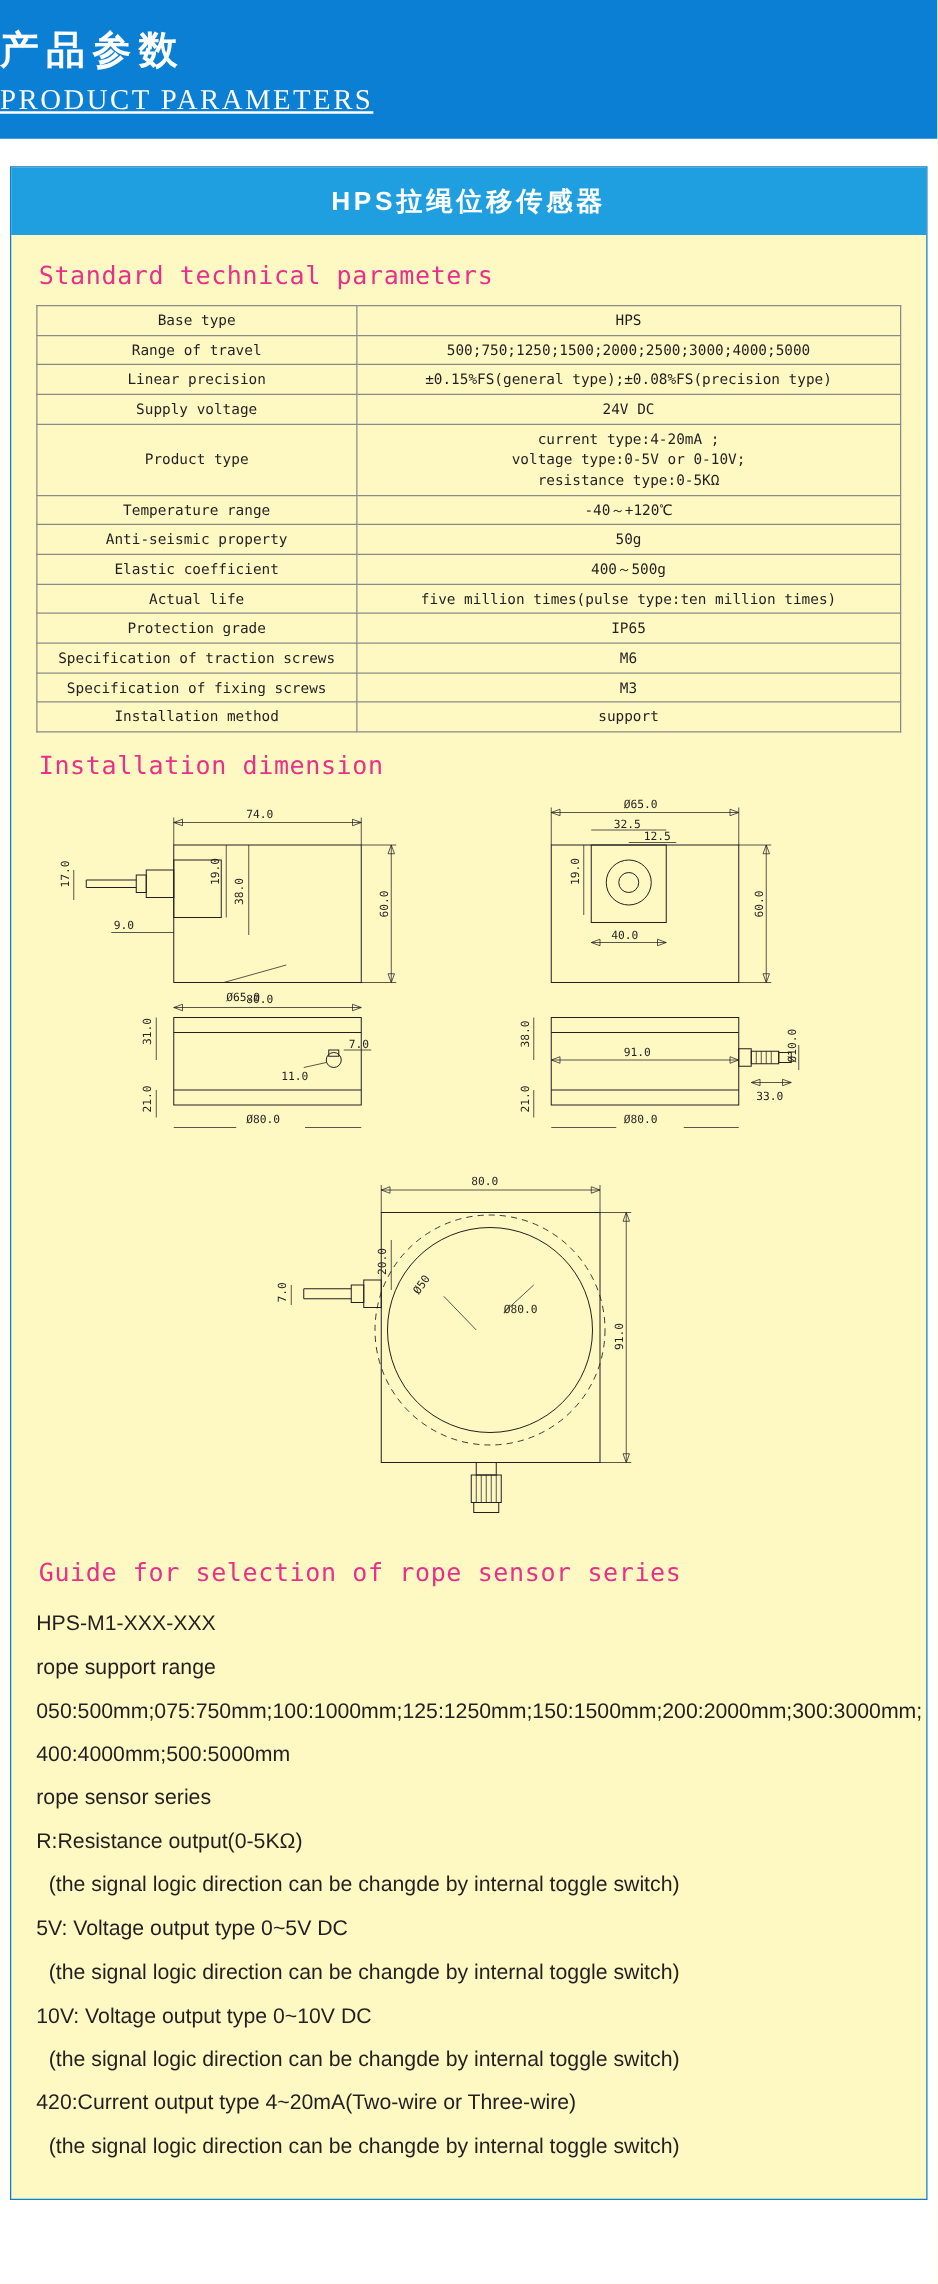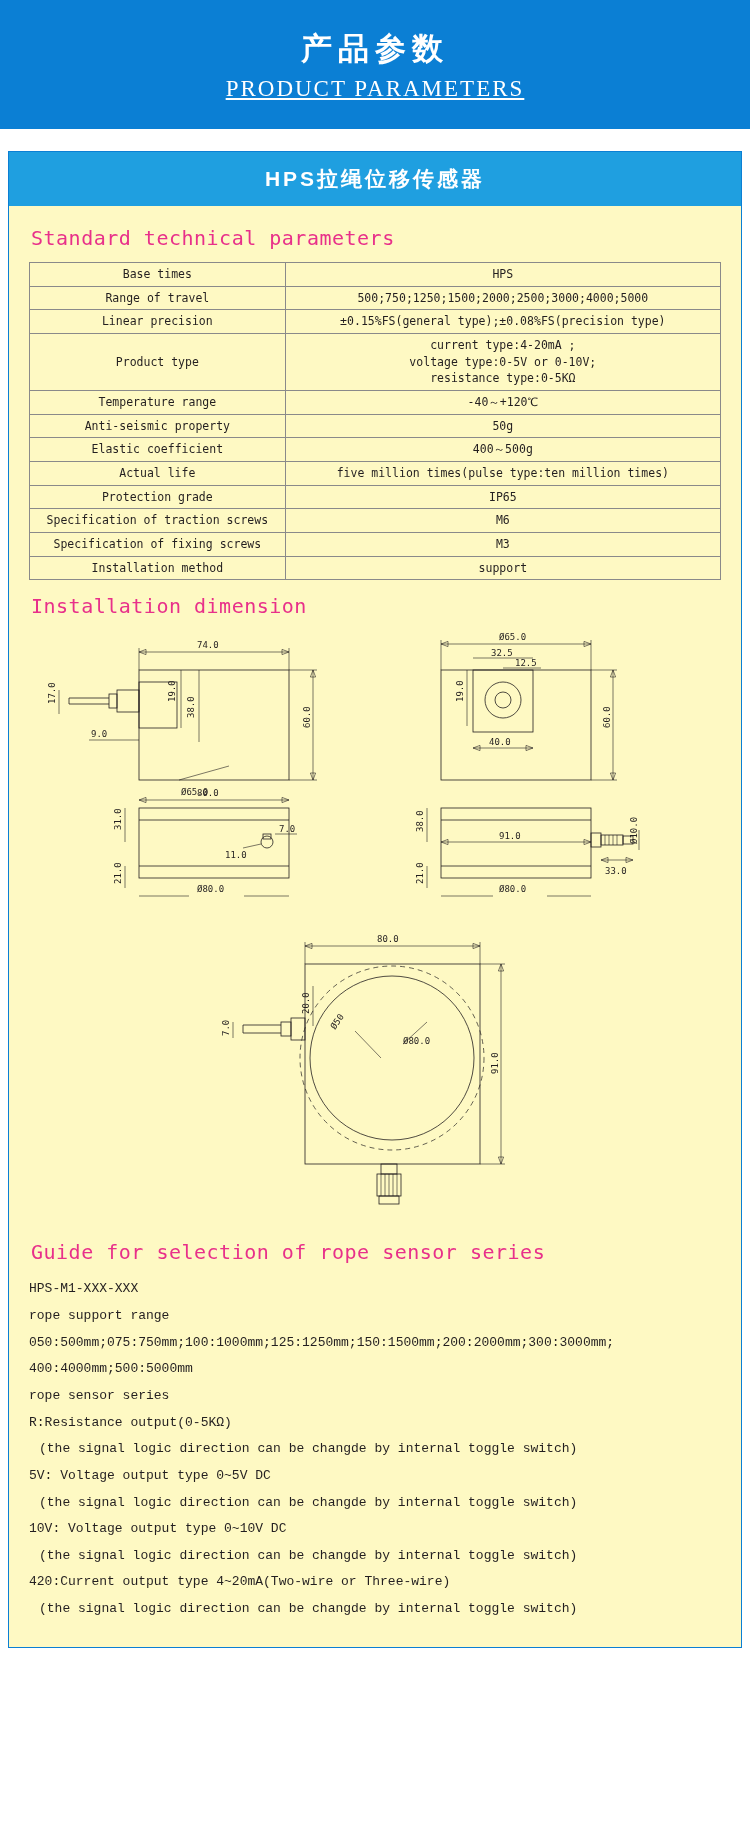--- a/index.html
+++ b/index.html
@@ -8,24 +8,24 @@
     width:750px;
     background:#ffffff;
     font-family:"Liberation Sans", sans-serif;
     color:#231f20;
   }
   .page { width:750px; position:relative; }
 
   
   .banner {
     background:#0b7fd4;
-    height:129px;
+    height:111px;
     display:flex;
     flex-direction:column;
-    align-items:center;
+    align-items:flex-start;
     justify-content:center;
     color:#ffffff;
   }
   .banner-cn {
     font-size:31px;
     font-weight:bold;
     letter-spacing:6px;
     margin-bottom:6px;
   }
   .banner-en {
@@ -83,22 +83,22 @@
   .draw-row { display:flex; gap:0; justify-content:space-between; }
   .draw-wrap { position:relative; }
   svg { display:block; }
   .dl { stroke:#231f20; stroke-width:0.8; fill:none; }
   .dl-thin { stroke:#231f20; stroke-width:0.6; fill:none; }
   .dash2 { stroke:#231f20; stroke-width:0.7; fill:none; stroke-dasharray:5 4; }
   .dimtxt { font-family:"DejaVu Sans Mono", monospace; font-size:9px; fill:#231f20; }
 
   
   .guide {
-    font-family:Liberation Mono, monospace;
-    font-size:13px;
+    font-family:Liberation Sans, sans-serif;
+    font-size:17px;
     line-height:2.05;
     color:#231f20;
     margin-top:2px;
   }
   .guide .ind { padding-left:10px; }
 </style>
 </head>
 <body>
 
 <div class="page">
@@ -111,30 +111,34 @@
   <div class="card">
     <div class="card-title">HPS拉绳位移传感器</div>
 
     <div class="card-body">
 
       <div class="section-head first">Standard technical parameters</div>
 
       <table class="spec">
         <tbody>
           <tr>
-            <td class="key">Base times</td>
+            <td class="key">Base type</td>
             <td class="val">HPS</td>
           </tr>
           <tr>
             <td class="key">Range of travel</td>
             <td class="val">500;750;1250;1500;2000;2500;3000;4000;5000</td>
           </tr>
           <tr>
             <td class="key">Linear precision</td>
             <td class="val">±0.15%FS(general type);±0.08%FS(precision type)</td>
+          </tr>
+          <tr>
+            <td class="key">Supply voltage</td>
+            <td class="val">24V DC</td>
           </tr>
           <tr>
             <td class="key">Product type</td>
             <td class="val multi-line">current type:4-20mA ;
 voltage type:0-5V or 0-10V;
 resistance type:0-5KΩ</td>
           </tr>
           <tr>
             <td class="key">Temperature range</td>
             <td class="val">-40～+120℃</td>

